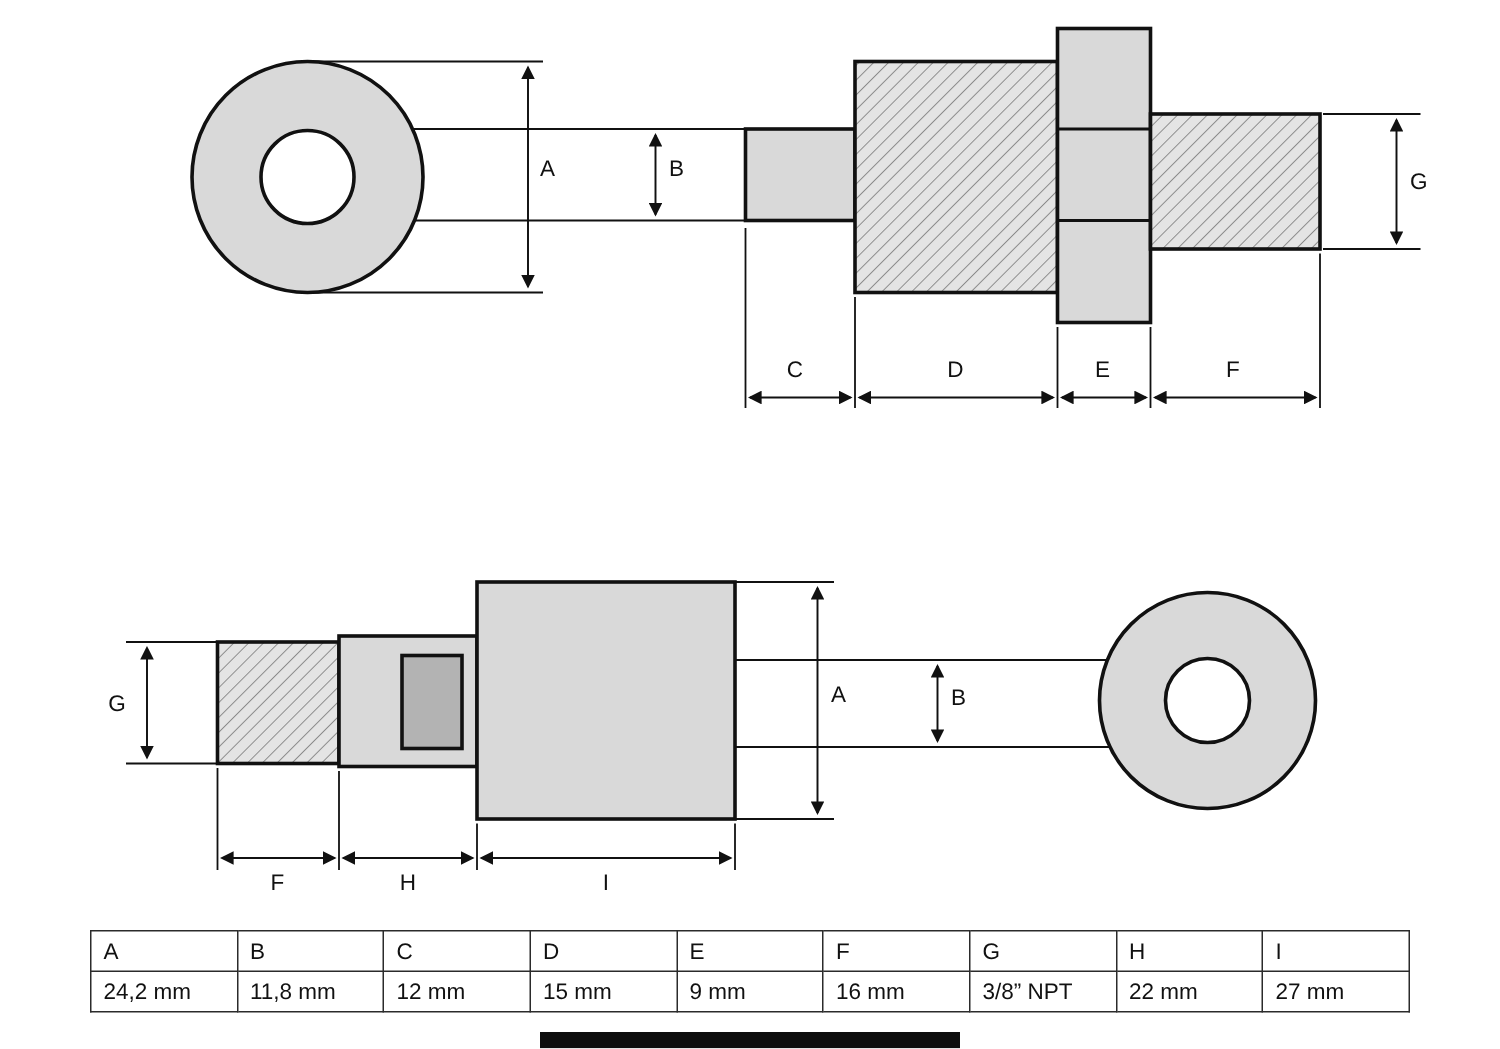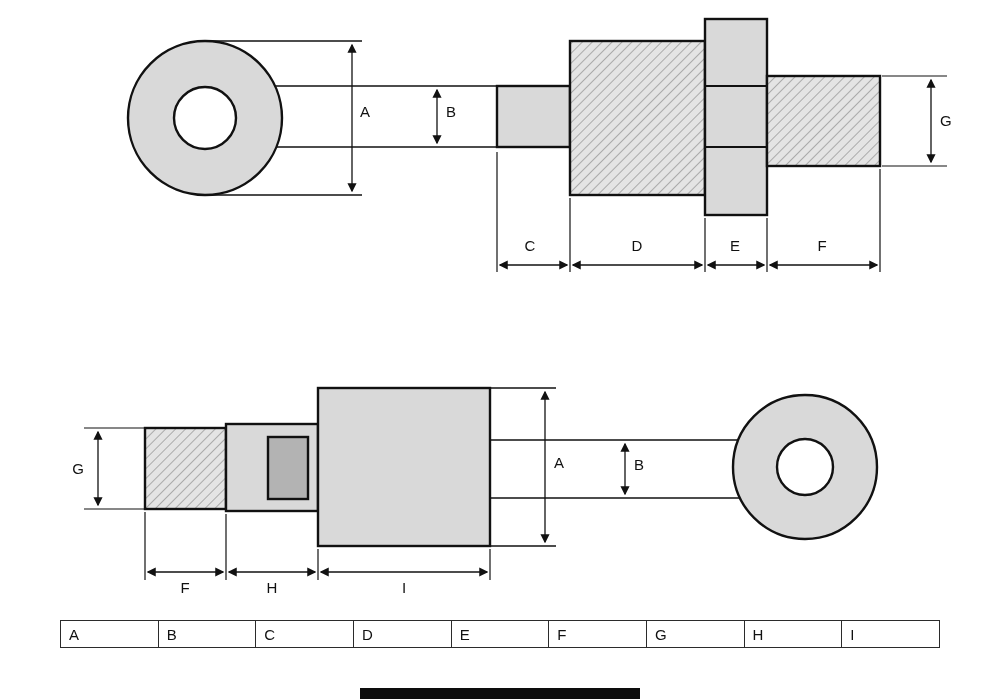--- a/index.html
+++ b/index.html
@@ -144,17 +144,28 @@
       <td>A</td>
       <td>B</td>
       <td>C</td>
       <td>D</td>
       <td>E</td>
       <td>F</td>
       <td>G</td>
       <td>H</td>
       <td>I</td>
     </tr>
+    <tr>
+      <td>24,2 mm</td>
+      <td>11,8 mm</td>
+      <td>12 mm</td>
+      <td>15 mm</td>
+      <td>9 mm</td>
+      <td>16 mm</td>
+      <td>3/8” NPT</td>
+      <td>22 mm</td>
+      <td>27 mm</td>
+    </tr>
   </tbody>
     </table>
 
   <div class="footer-bar"></div>
 </div>
 
 </body></html>

